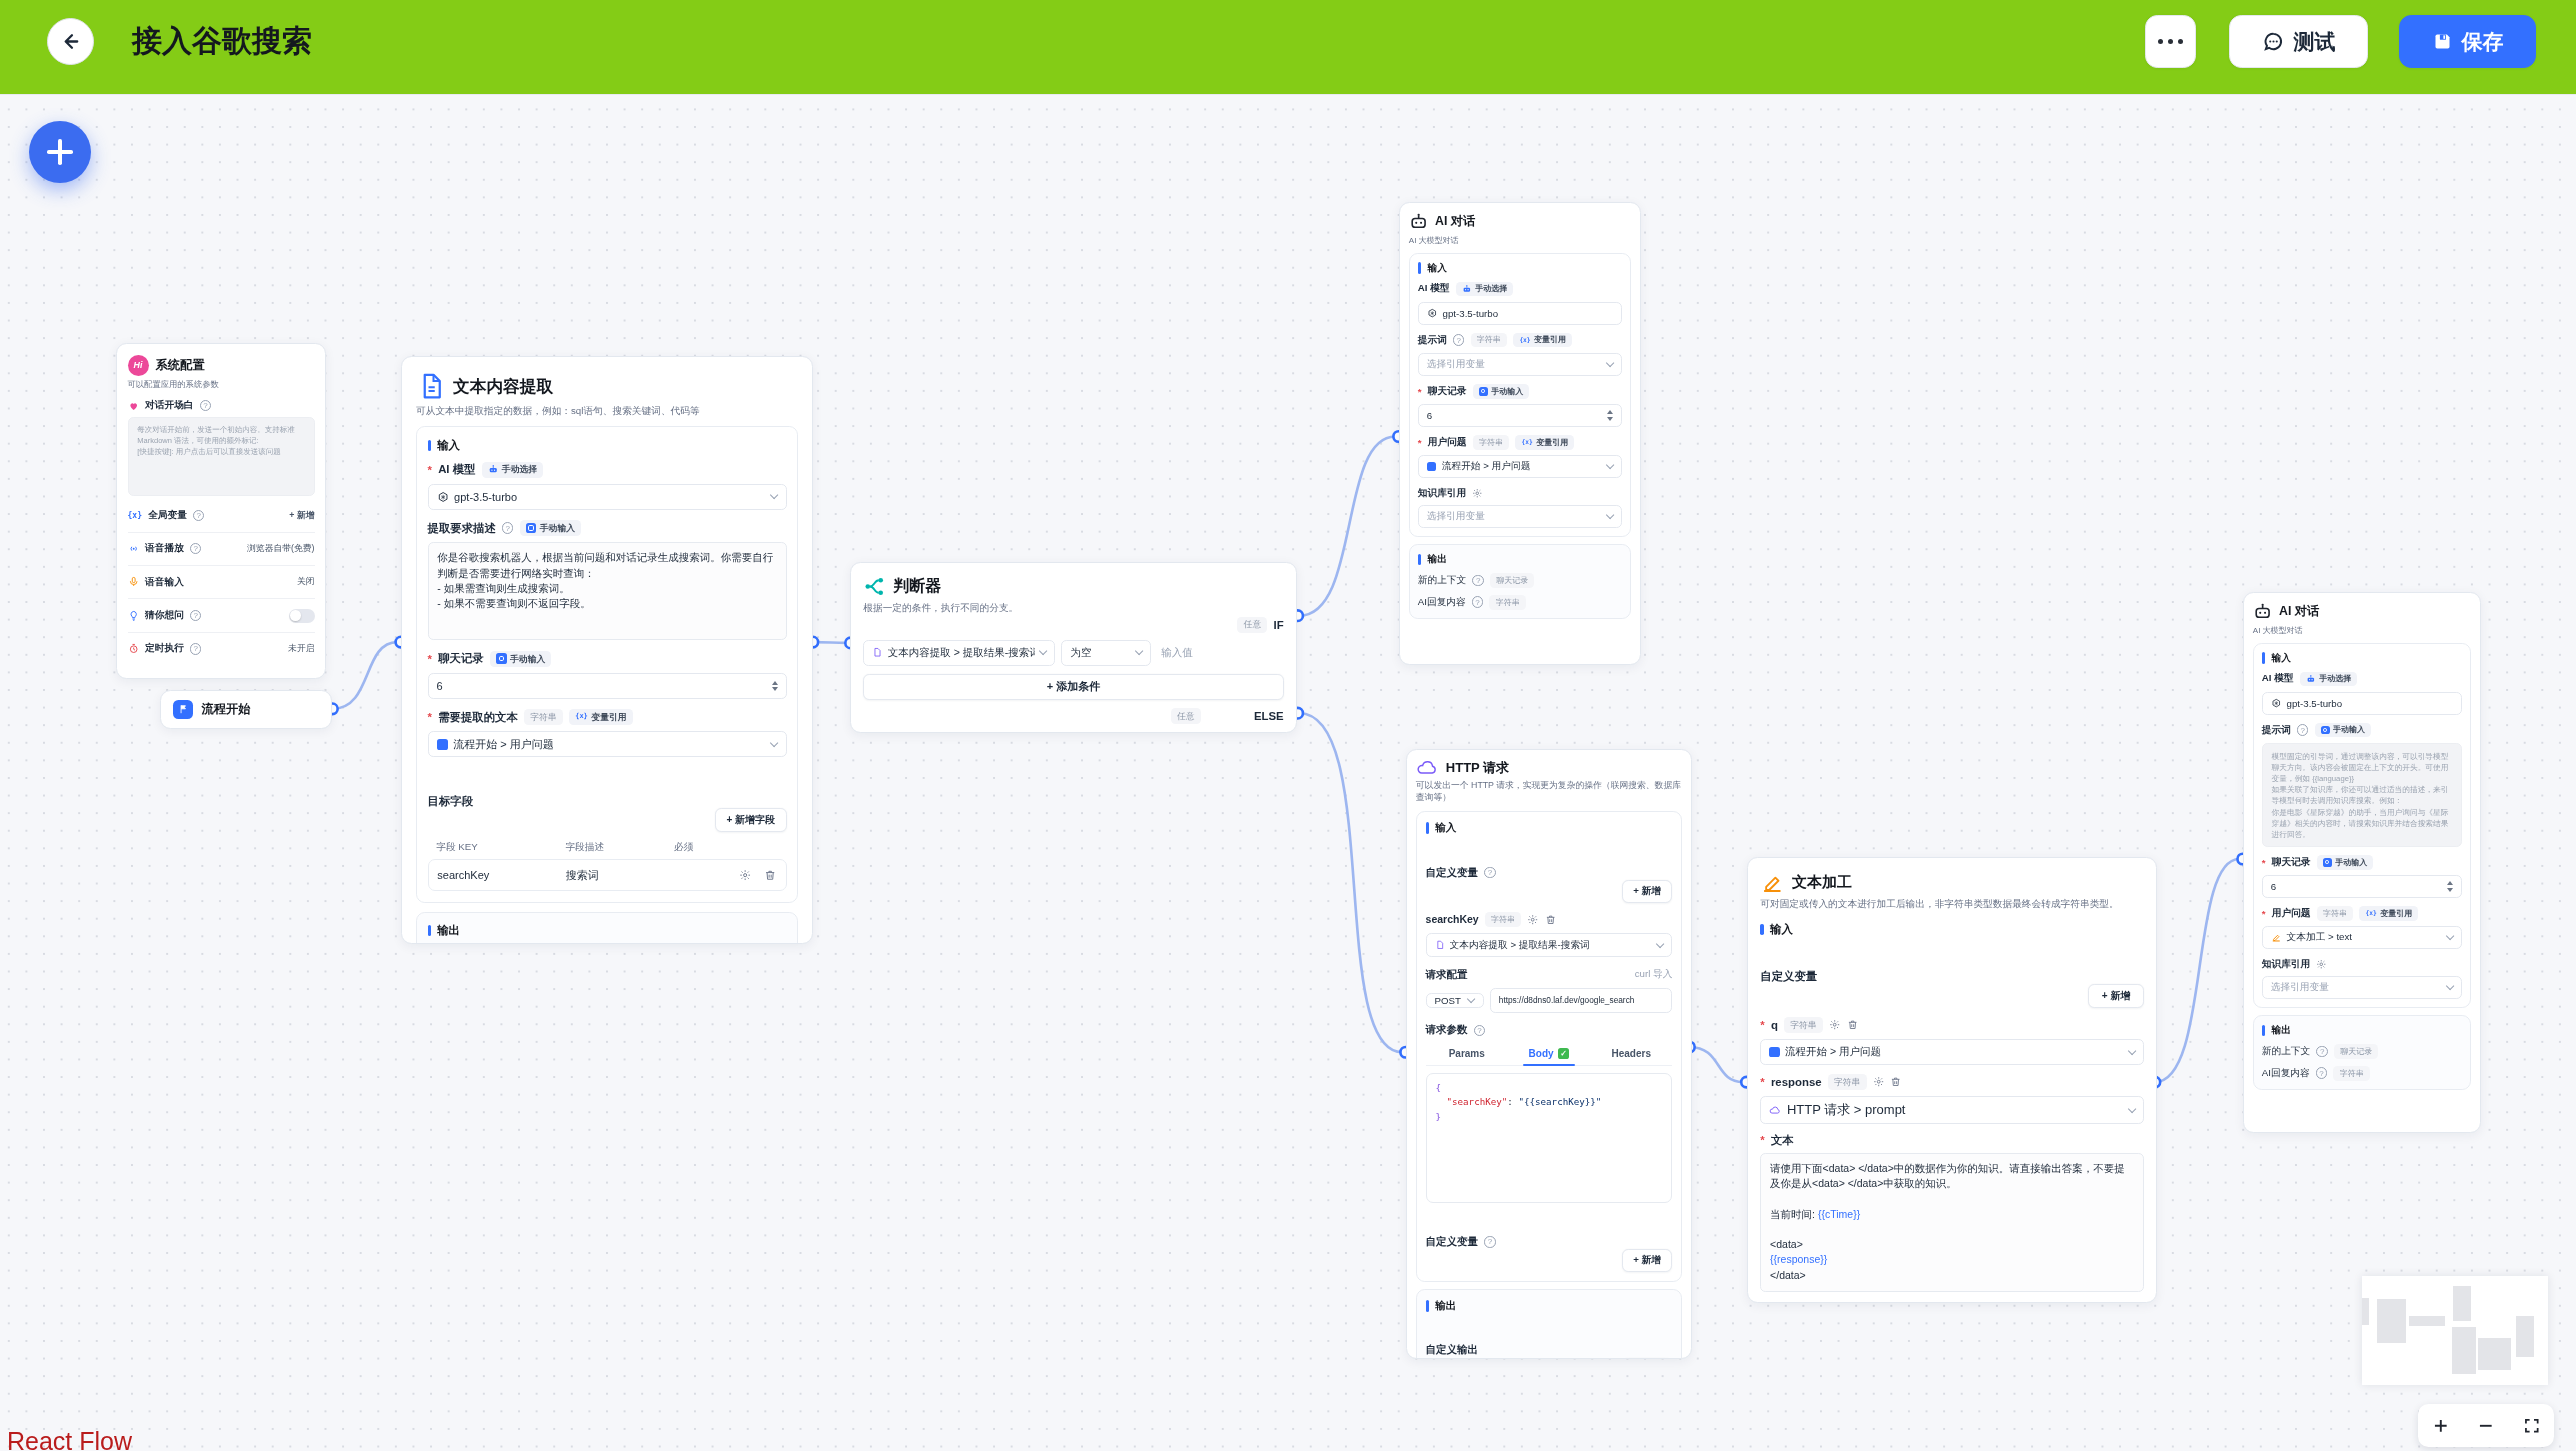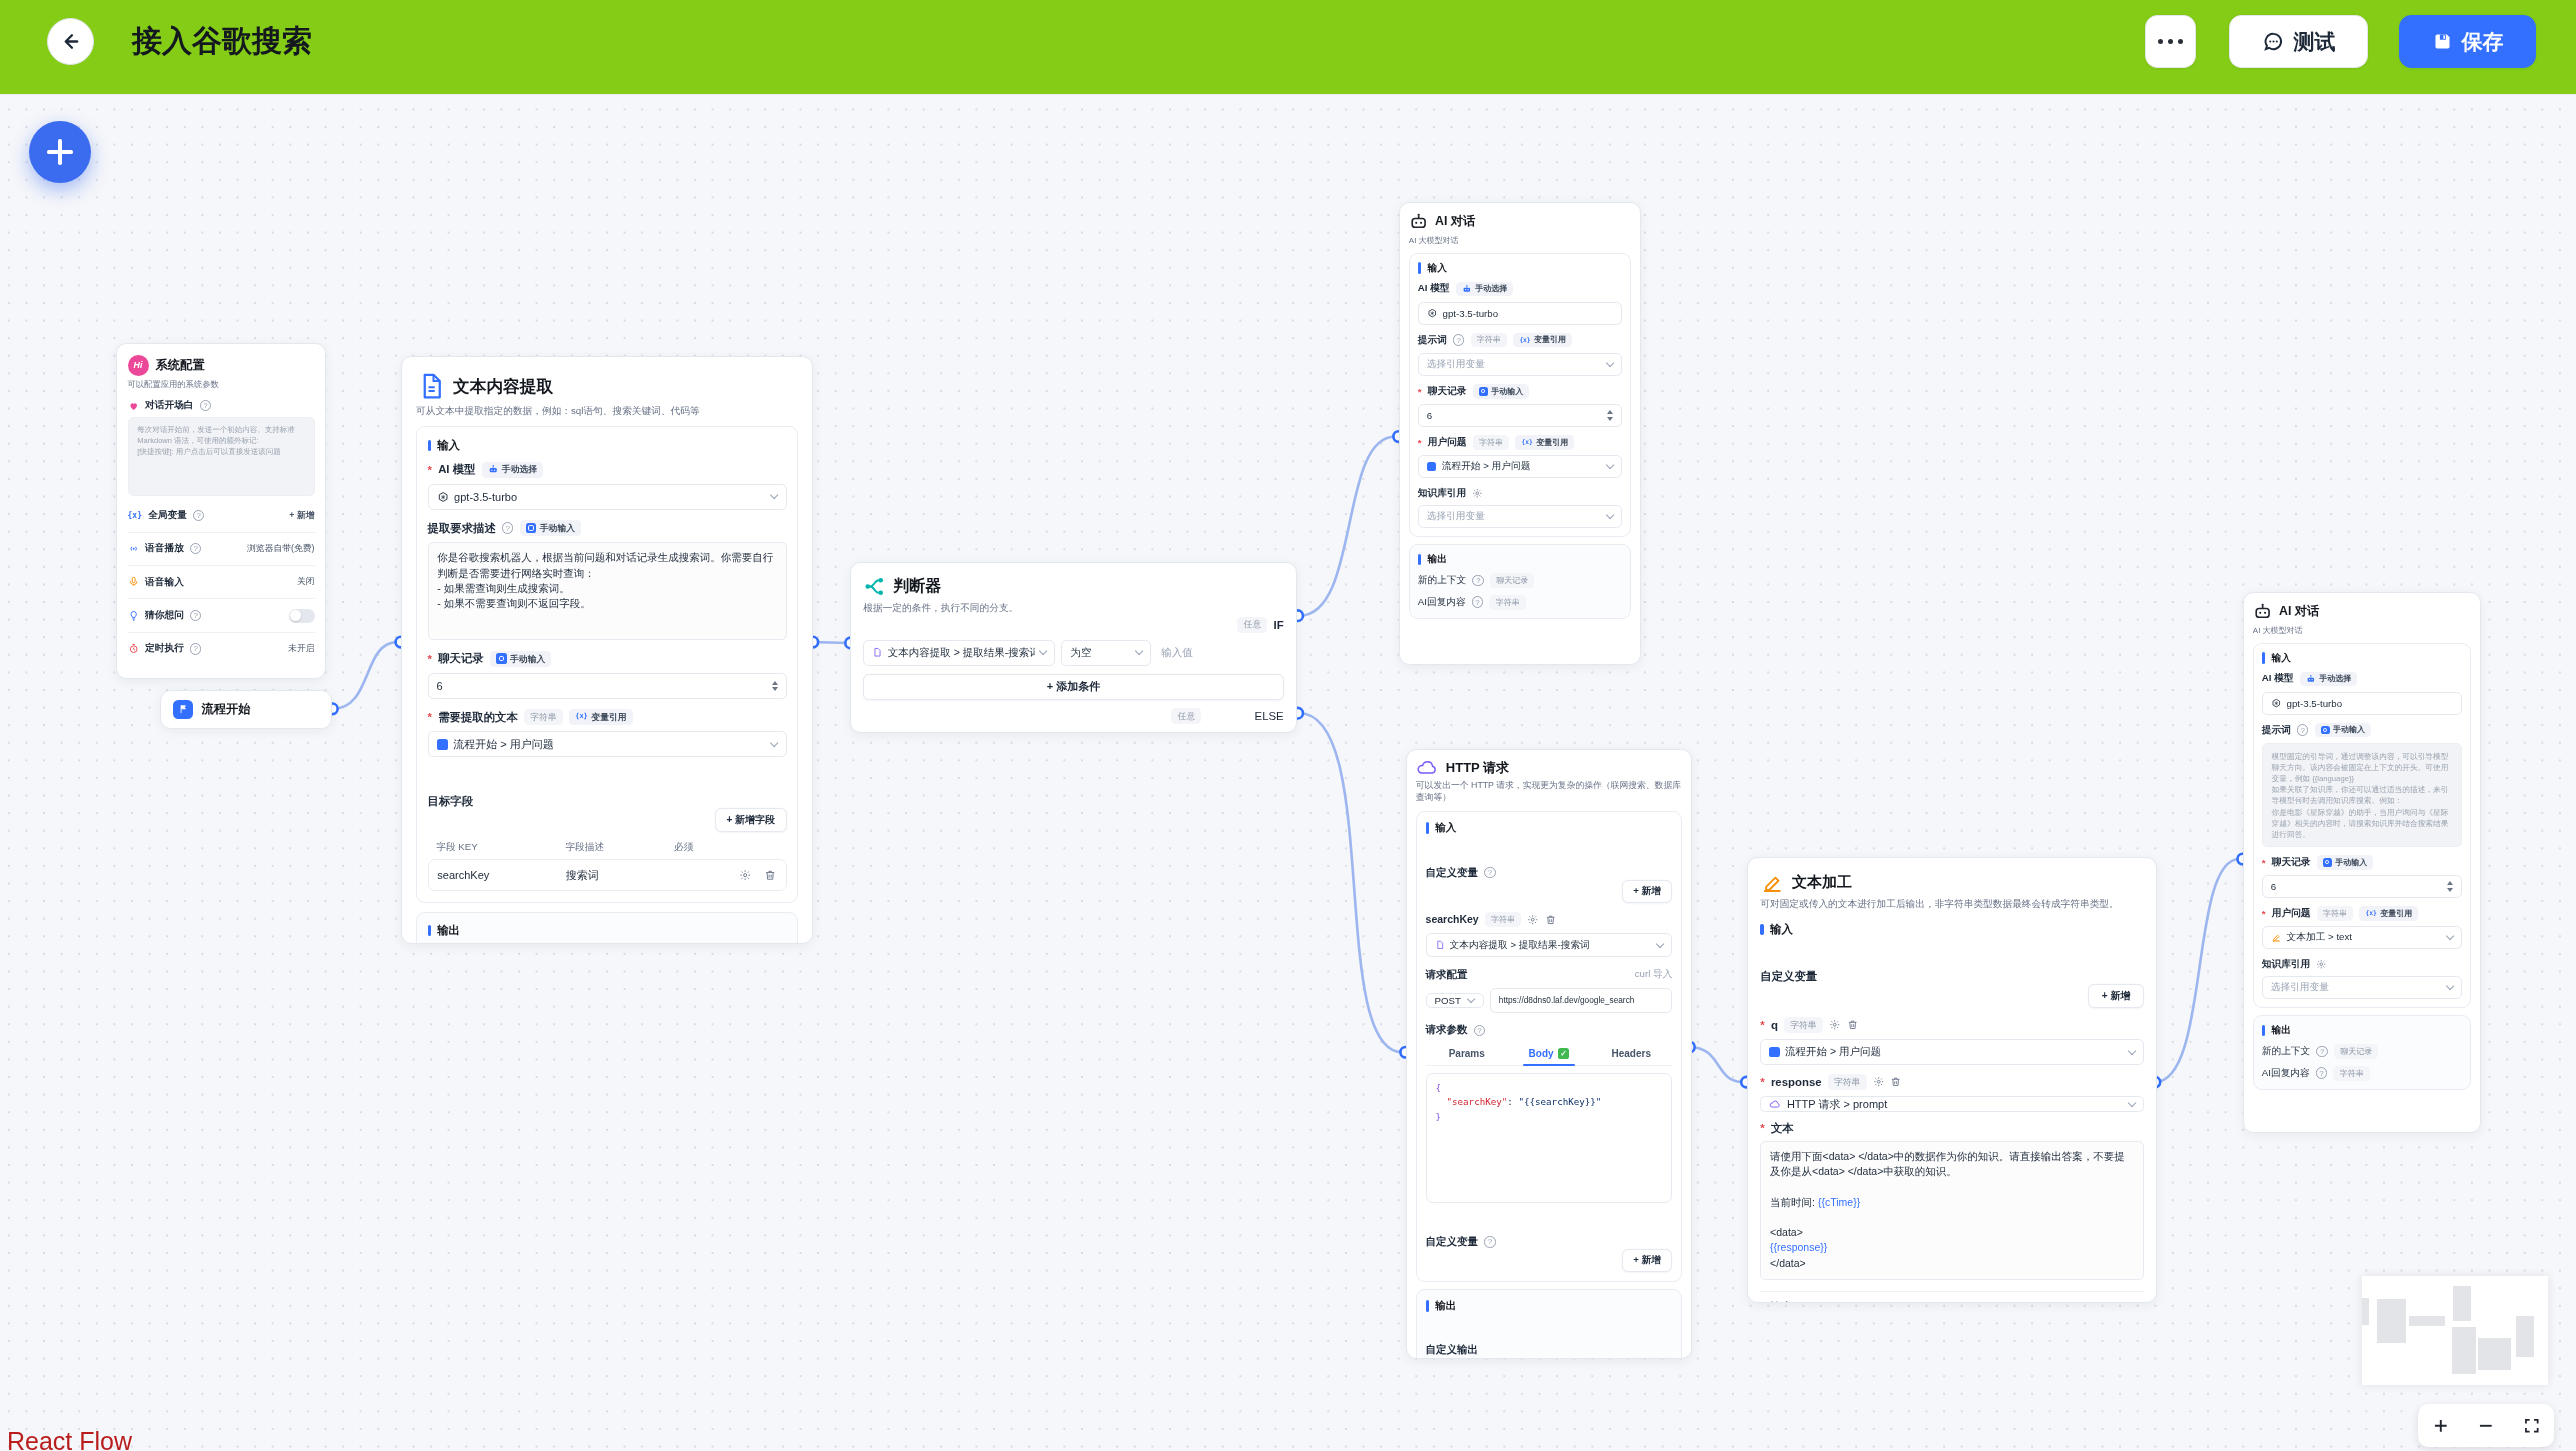--- a/index.html
+++ b/index.html
@@ -369,21 +369,21 @@
     </div>
     <div class="select" style="height:26px;width:90px;font-size:10.5px;">
       <span>为空</span>
       <span class="chev"></span>
     </div>
     <span class="ph" style="font-size:10.5px;margin-left:3.5px;">输入值</span>
   </div>
   <div class="addbtn" style="height:26px;width:100%;font-size:11px;margin-top:8px;">+ 添加条件</div>
   <div class="row" style="justify-content:flex-end;margin-top:8.8px;">
     <span class="badge type">任意</span>
-    <span style="font-weight:400;font-size:11.4px;padding-left:47px;">ELSE</span>
+    <span style="font-weight:700;font-size:11.4px;padding-left:47px;">ELSE</span>
   </div>
 </div>
 
 <div class="node" style="left:1399px;top:202px;width:242px;height:463px;padding:8.8px;font-size:9.7px;">
   <div class="nhead">
     <svg width="19.3" height="19.3" viewBox="0 0 24 24">
         <rect x="4" y="8" width="16" height="11" rx="3.5" fill="none" stroke="#20252e" stroke-width="2"></rect>
         <circle cx="9" cy="13.5" r="1.3" fill="#20252e"></circle>
         <circle cx="15" cy="13.5" r="1.3" fill="#20252e"></circle>
         <line x1="12" y1="8" x2="12" y2="4.5" stroke="#20252e" stroke-width="2"></line>
@@ -619,21 +619,21 @@
     <span class="lab req">response</span>
     <span class="badge type">字符串</span>
     <svg width="11.4" height="11.4" viewBox="0 0 24 24">
         <circle cx="12" cy="12" r="3" fill="none" stroke="#667085" stroke-width="1.8"></circle>
         <path d="M12 2.5v3M12 18.5v3M2.5 12h3M18.5 12h3M5 5l2.1 2.1M16.9 16.9L19 19M19 5l-2.1 2.1M7.1 16.9L5 19" stroke="#667085" stroke-width="1.8"></path>
       </svg>
     <svg width="11.4" height="11.4" viewBox="0 0 24 24">
         <path d="M4 7h16M9.5 7V4.5h5V7M6 7l1 13h10l1-13M10 11v6M14 11v6" fill="none" stroke="#667085" stroke-width="1.8"></path>
       </svg>
   </div>
-  <div class="select" style="height:16px;font-size:11px;margin-top:6.2px;">
+  <div class="select" style="height:28px;font-size:13px;margin-top:6.2px;">
     <svg width="12.3" height="8.8" viewBox="0 0 32 20">
         <path d="M8 17a5.2 5.2 0 1 1 1.2-10.3A7 7 0 0 1 23 7.6 4.8 4.8 0 0 1 22.6 17H8z" fill="none" stroke="#7a5af8" stroke-width="2.4"></path>
       </svg>
     <span>HTTP 请求 &gt; prompt</span>
     <span class="chev"></span>
   </div>
   <div class="row" style="margin-top:8.8px;">
     <span class="lab req">文本</span>
   </div>
   <div class="tarea" style="height:139px;font-size:10.5px;margin-top:5.3px;"><span>请使用下面&lt;data&gt; &lt;/data&gt;中的数据作为你的知识。请直接输出答案，不要提及你是从&lt;data&gt; &lt;/data&gt;中获取的知识。

